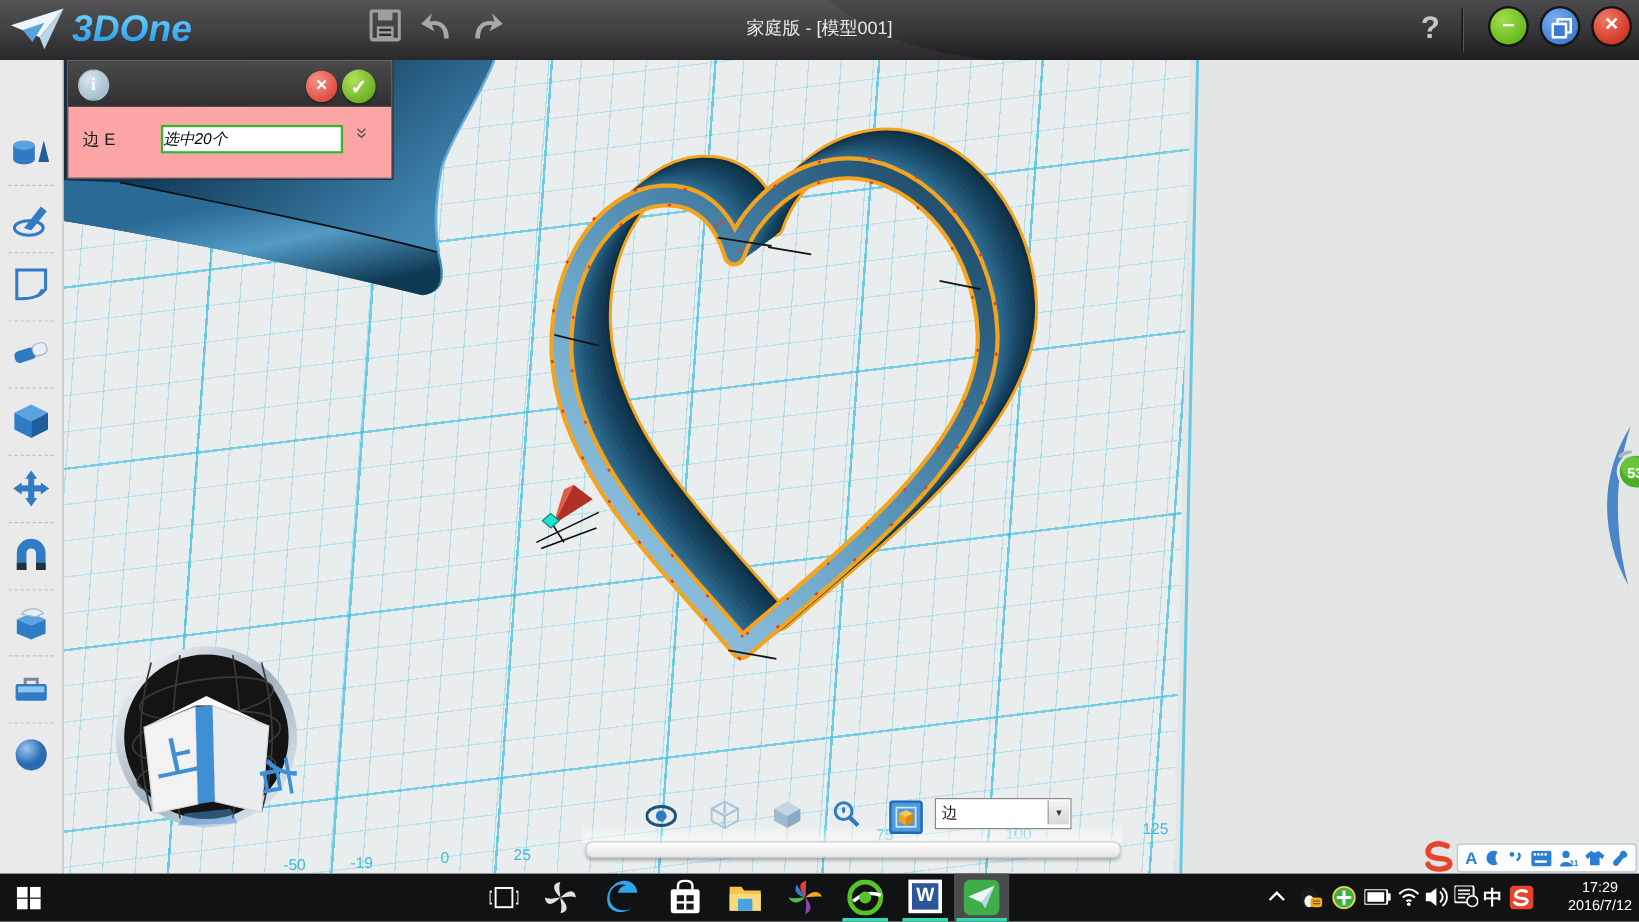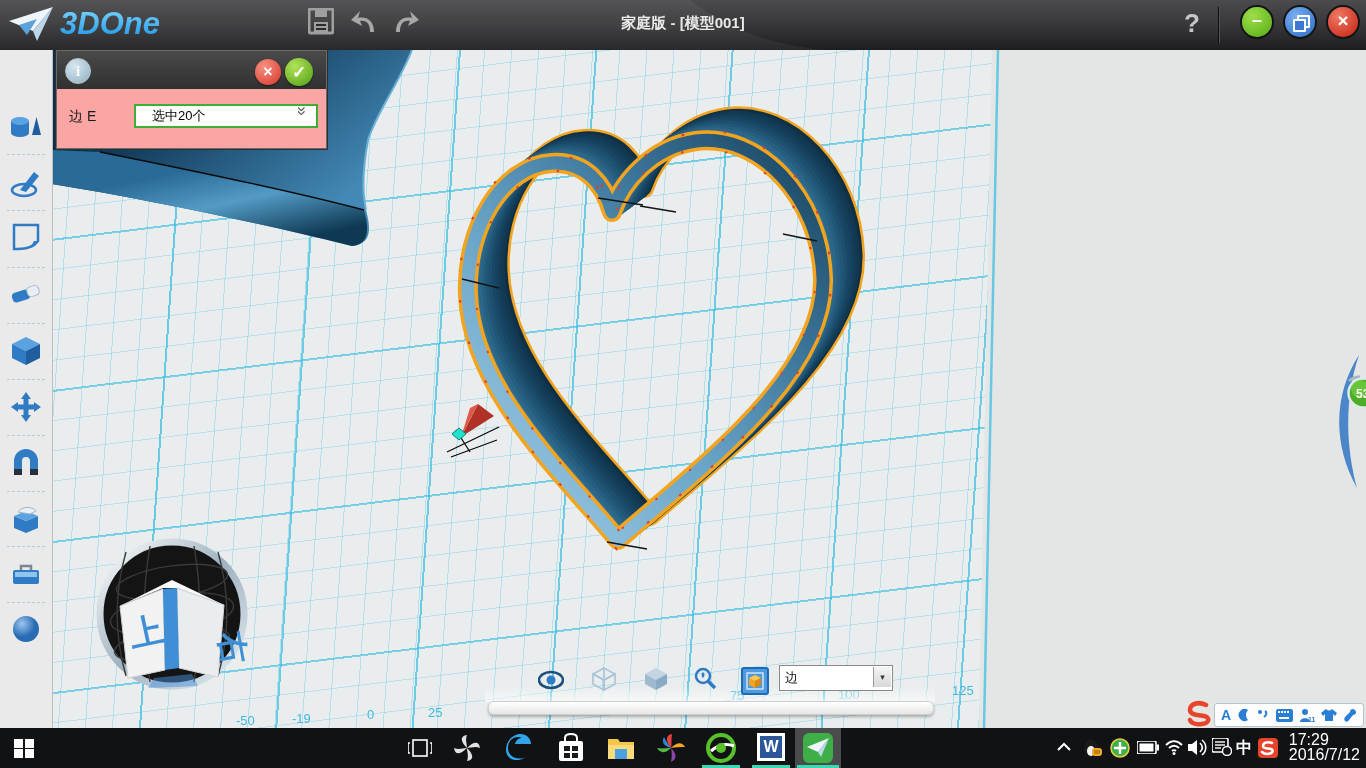--- a/index.html
+++ b/index.html
@@ -44,33 +44,33 @@
     box-shadow:0 2px 3px rgba(0,0,0,.28);}
   
   #dialog{left:56px;top:50px;width:269px;height:97px;z-index:40;
     border:1px solid #6a6a6a;box-shadow:0 0 0 1px #2e2e2e;}
   #dialog .head{position:absolute;left:0;top:0;right:0;height:38px;
     background:linear-gradient(#4a4a4a,#303030);}
   #dialog .body{position:absolute;left:0;top:38px;right:0;bottom:0;background:#fca5a5;}
   .dlgbtn{position:absolute;border-radius:50%;display:flex;align-items:center;
     justify-content:center;color:#fff;font-weight:bold;}
   #dlg-input{position:absolute;left:77px;top:15px;width:148px;height:20px;
-    border:2px solid #3cb034;background:#fff;font-size:13px;padding:0 16px;
-    font-family:"Liberation Sans",sans-serif;}
+    border:2px solid #3cb034;background:#fff;font-size:13px;padding:0 0;
+    font-family:"Liberation Sans",sans-serif;font-style:italic;}
   
   #taskbar{left:0;top:728px;width:1366px;height:40px;background:#111214;z-index:60;}
   #tb-search{position:absolute;left:45px;top:0;width:357px;height:40px;background:#3d3e40;
     border:none;color:#cfcfcf;font-size:15px;padding:0 0 0 14px;
     font-family:"Liberation Sans",sans-serif;}
   #tb-search::placeholder{color:#c4c4c4;}
   .tb-app{position:absolute;top:5px;width:30px;height:30px;}
   .tb-underline{position:absolute;top:37px;height:3px;background:#38d8b0;}
   .tray-ico{position:absolute;top:10px;}
-  #clock{position:absolute;right:6px;top:4px;text-align:left;color:#fff;
-    font-size:16px;line-height:15px;margin-left:32px;}
+  #clock{position:absolute;right:6px;top:4px;text-align:center;color:#fff;
+    font-size:12px;line-height:15px;margin-left:32px;}
   
   #sogou{left:1186px;top:700px;width:180px;height:28px;z-index:55;}
   #sogou .bar{position:absolute;left:28px;top:3px;width:150px;height:24px;background:#fdfdfd;
     border:1px solid #b7c3cb;border-radius:3px;display:flex;align-items:center;
     justify-content:space-around;padding:0 3px;box-sizing:border-box;}
   
   .noselect{user-select:none;}
 </style>
 </head>
 <body class="noselect">
@@ -95,21 +95,21 @@
     <rect x="8" y="16" width="10" height="2" fill="#2b2b2b"></rect>
       <rect x="8" y="20" width="10" height="2" fill="#2b2b2b"></rect>
   </svg>
   <svg class="abs" style="left:350px;top:8px" width="30" height="28" viewBox="0 0 30 28">
     <path d="M24,24 C24,12 16,8 8,10 L10,3 L1,12 L12,18 L10,13 C17,12 20,16 20,24 Z" fill="#a8a8a8"></path>
   </svg>
   <svg class="abs" style="left:390px;top:8px" width="30" height="28" viewBox="0 0 30 28">
     <path d="M6,24 C6,12 14,8 22,10 L20,3 L29,12 L18,18 L20,13 C13,12 10,16 10,24 Z" fill="#a8a8a8"></path>
   </svg>
 
-  <span class="abs" style="left:50%;transform:translateX(-50%);top:14px;font-size:15px;color:#e9e9e9;font-weight:bold;">家庭版 - [模型001]</span>
+  <span class="abs" style="left:50%;transform:translateX(-50%);top:14px;font-size:15px;color:#e9e9e9;">家庭版 - [模型001]</span>
 
   <span class="abs tb-ico" style="left:1184px;top:8px;font-size:26px;font-weight:bold;color:#c6c6c6;">?</span>
   <div class="abs" style="left:1218px;top:7px;width:1px;height:36px;background:#0c0c0c;border-right:1px solid #555;"></div>
 
   <div class="abs winbtn" style="left:1242px;background:radial-gradient(circle at 35% 30%,#9ede4a,#54ac14);font-size:18px;">
     <span style="margin-top:-4px;">–</span>
   </div>
   <div class="abs winbtn" style="left:1285px;background:radial-gradient(circle at 35% 30%,#77aef0,#2d6cc8);">
     <span style="position:relative;width:14px;height:14px;display:block;">
       <span style="position:absolute;left:4px;top:0;width:9px;height:9px;border:2px solid #fff;border-radius:1px;"></span>

